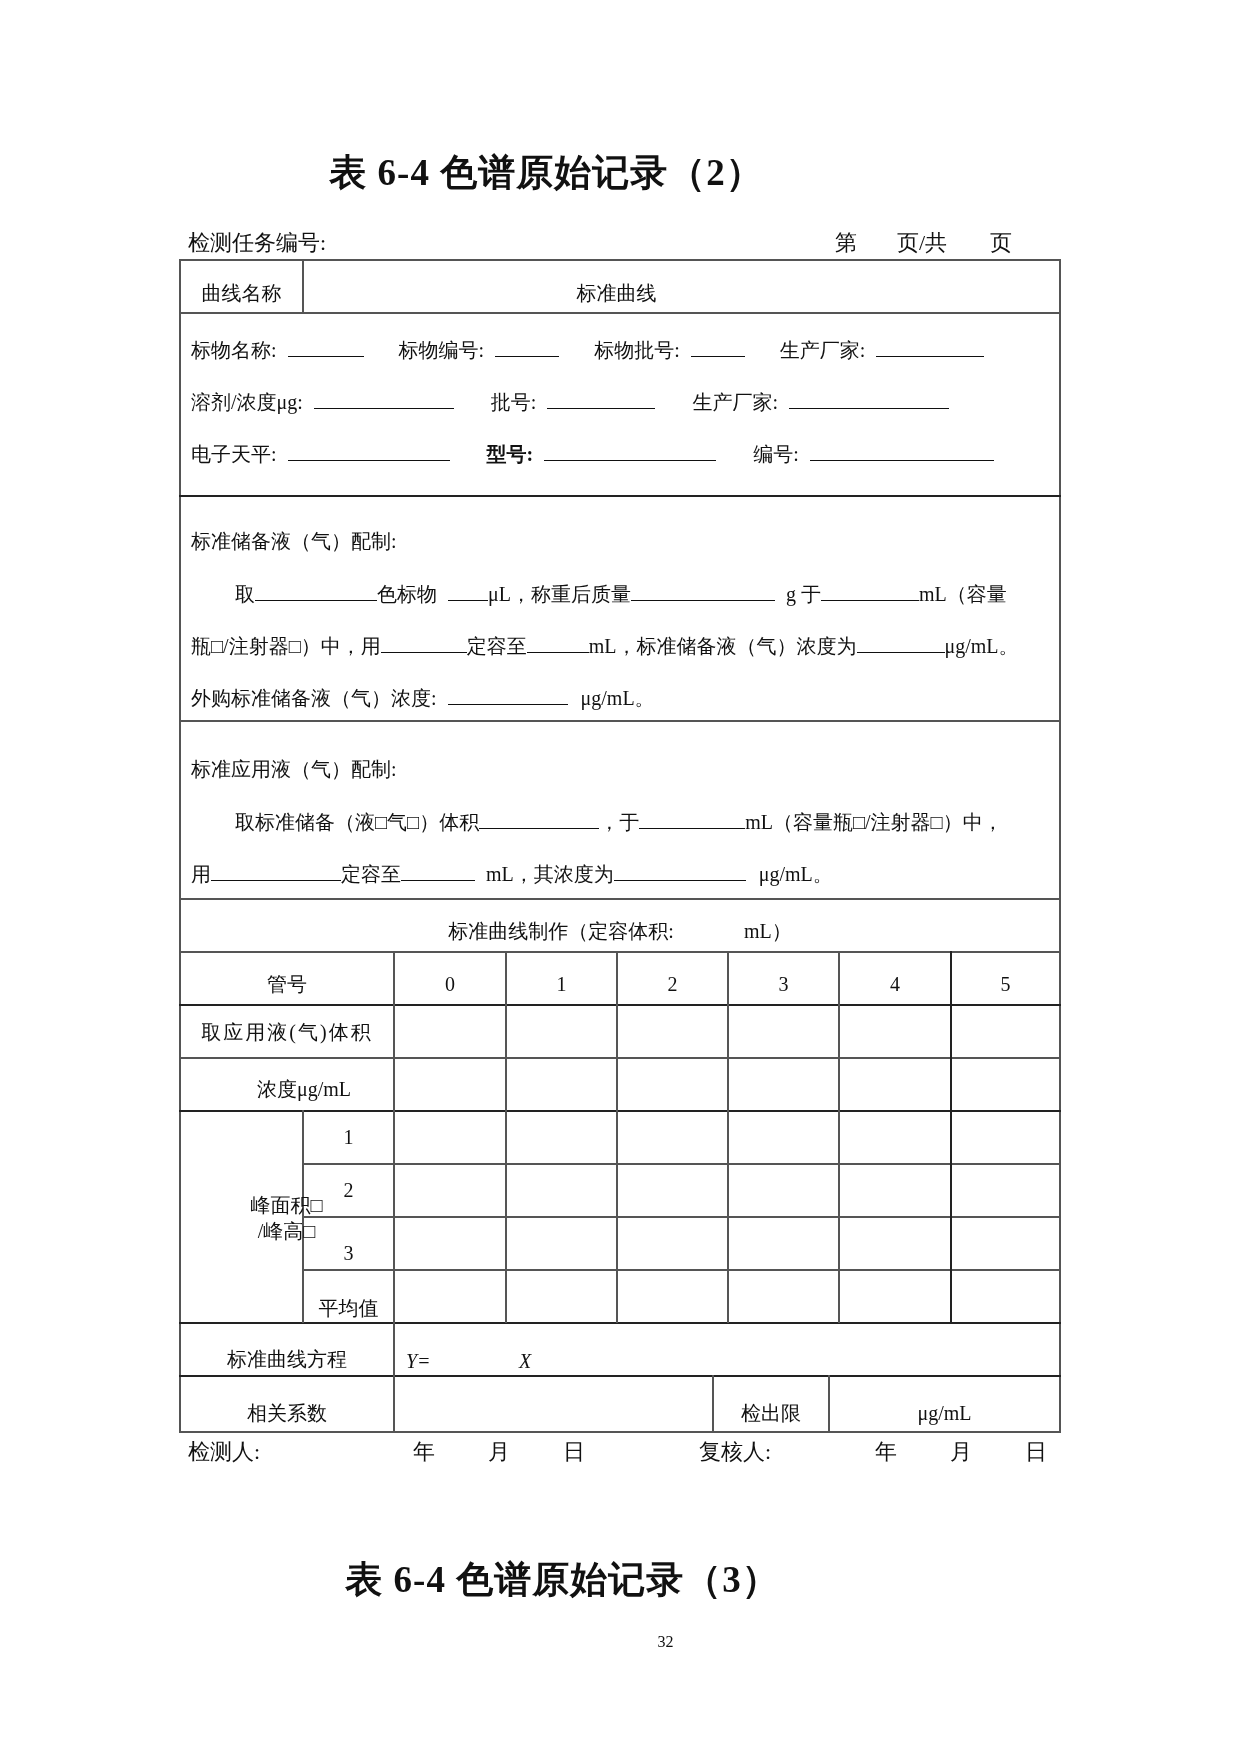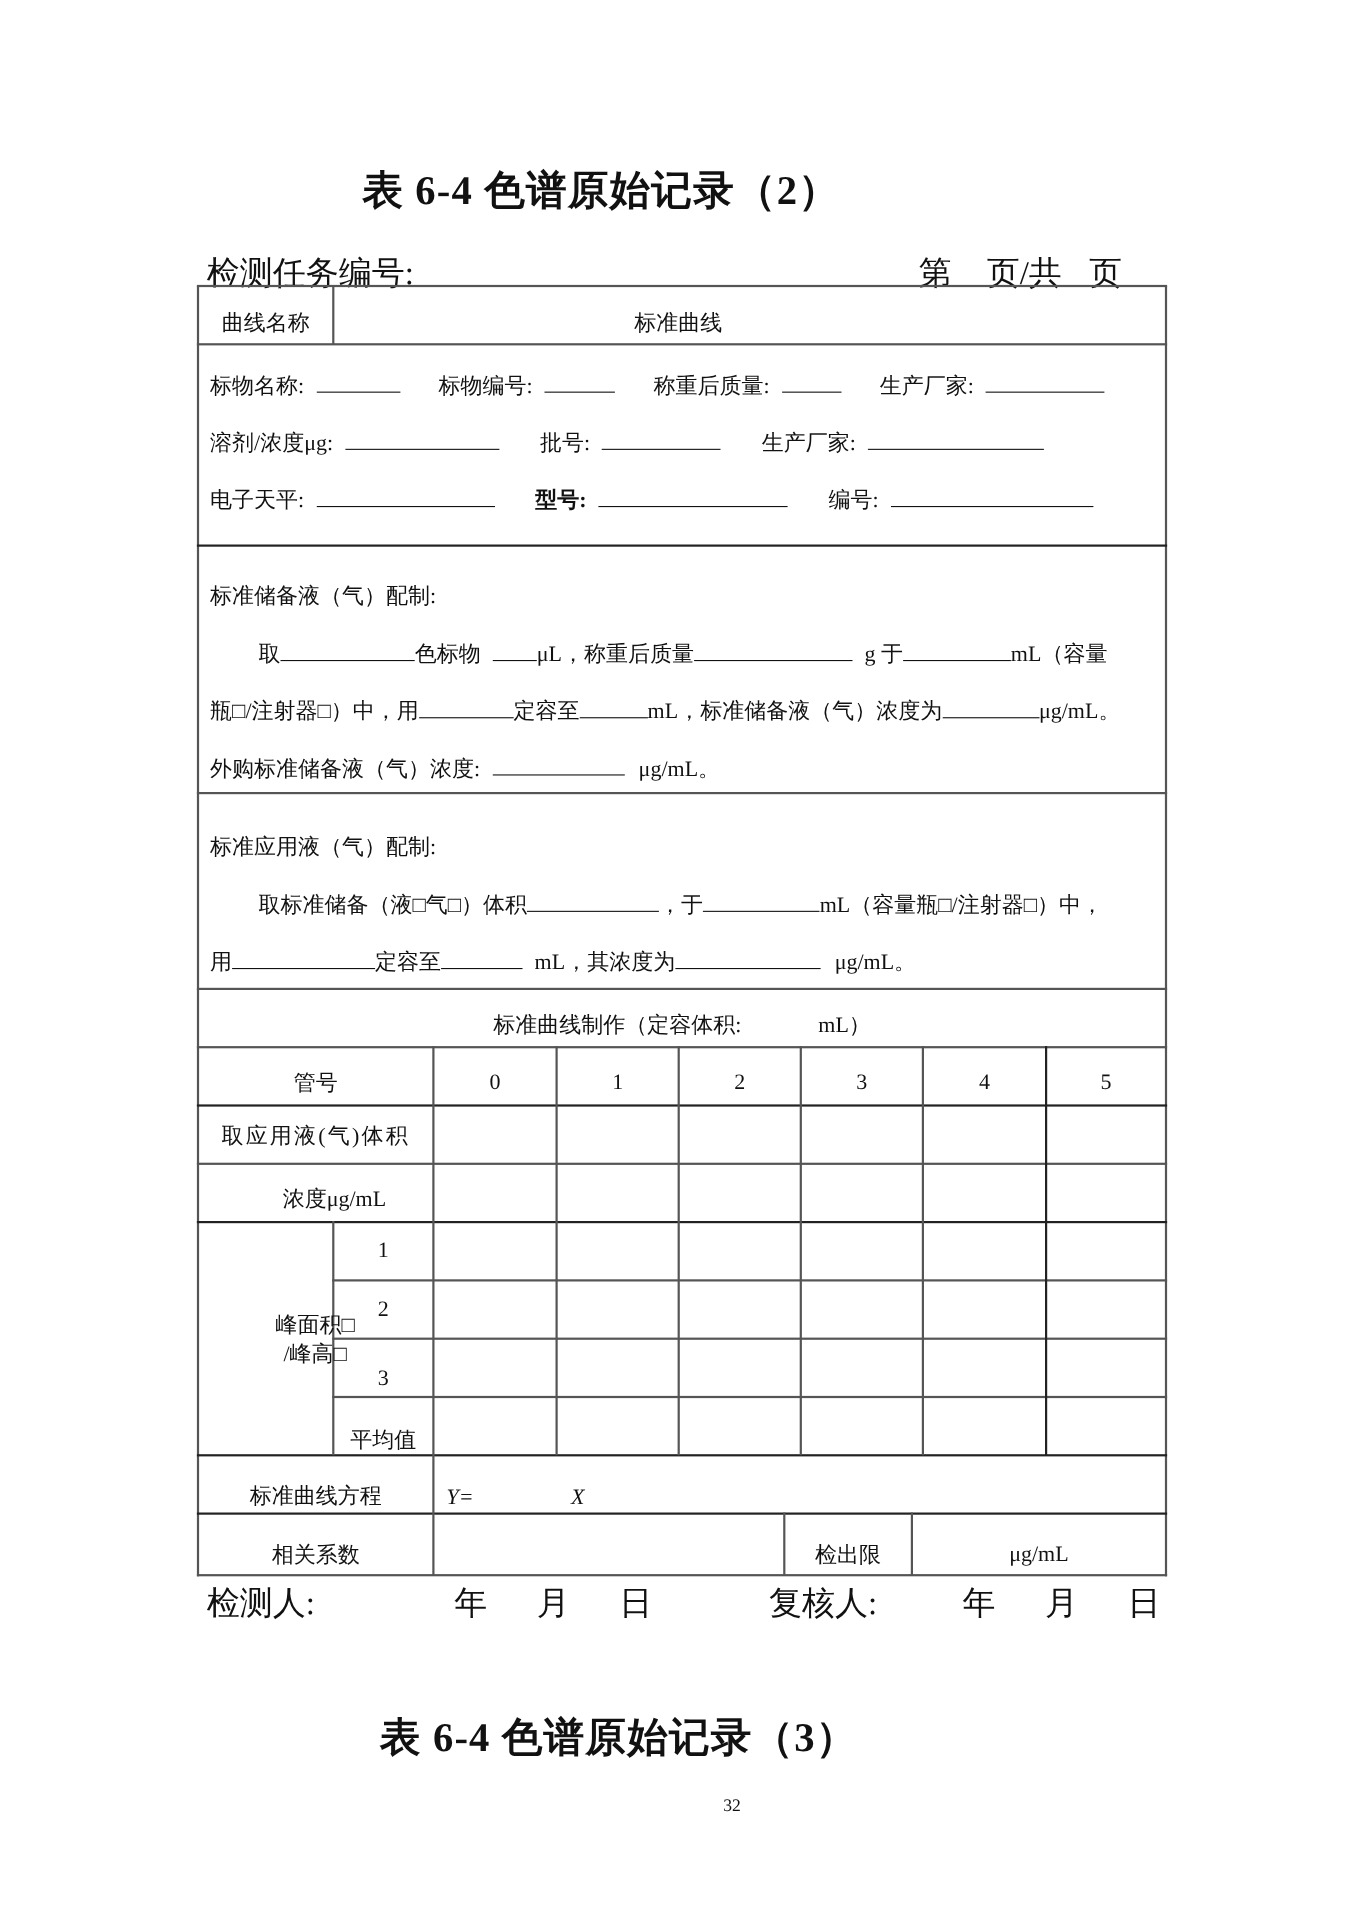--- a/index.html
+++ b/index.html
@@ -1,20 +1,20 @@
 <!DOCTYPE html>
 <html><head>
 <meta charset="utf-8">
 <style>
   html, body { margin: 0; padding: 0; background: #ffffff; }
   body { width: 1241px; height: 1755px; position: relative; overflow: hidden;
          font-family: "Liberation Serif", "DejaVu Serif", serif; color: #111; }
   .abs { position: absolute; }
   .title { left: 0; width: 1093px; text-align: center; font-weight: bold; font-size: 37px; letter-spacing: 1px; }
-  .meta { font-size: 30px; }
+  .meta { font-size: 22px; }
   .line { position: absolute; background: #555; }
   .hl { height: 2px; }
   .vl { width: 2px; }
   .txt { position: absolute; font-size: 20px; white-space: nowrap; }
   .c { text-align: center; margin-left: 45px; }
   .blank { display: inline-block; border-bottom: 1.5px solid #111; height: 20px; vertical-align: baseline; }
   .cell { position: absolute; display: flex; align-items: center; justify-content: center; font-size: 20px; }
   .ital { font-style: italic; }
 </style>
 </head>
@@ -65,21 +65,21 @@
 </div>
 
 <div class="cell" style="left:181px; top:272px; width:121px; height:42px;">曲线名称</div>
 <div class="cell" style="left:304px; top:272px; width:625px; height:42px;">标准曲线</div>
 
 <div class="txt" style="left:191px; top:336px;">
   <span>标物名称:</span>
   <span class="blank" style="width:76px; margin-left:6px;"></span>
   <span style="margin-left:30px;">标物编号:</span>
   <span class="blank" style="width:64px; margin-left:6px;"></span>
-  <span style="margin-left:30px;">称重后质量:</span>
+  <span style="margin-left:30px;">标物批号:</span>
   <span class="blank" style="width:54px; margin-left:6px;"></span>
   <span style="margin-left:30px;">生产厂家:</span>
   <span class="blank" style="width:108px; margin-left:6px;"></span>
 </div>
 <div class="txt" style="left:191px; top:388px;">
   <span>溶剂/浓度μg:</span>
   <span class="blank" style="width:140px; margin-left:6px;"></span>
   <span style="margin-left:32px;">批号:</span>
   <span class="blank" style="width:108px; margin-left:6px;"></span>
   <span style="margin-left:32px;">生产厂家:</span>

